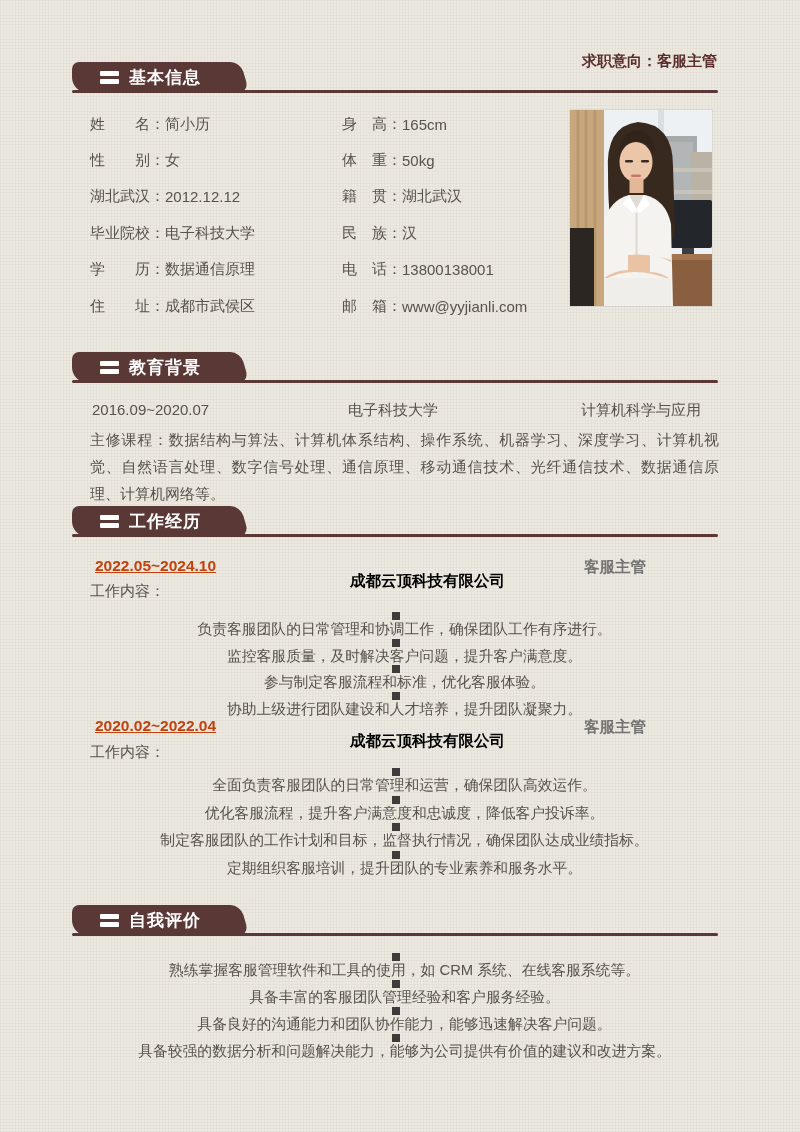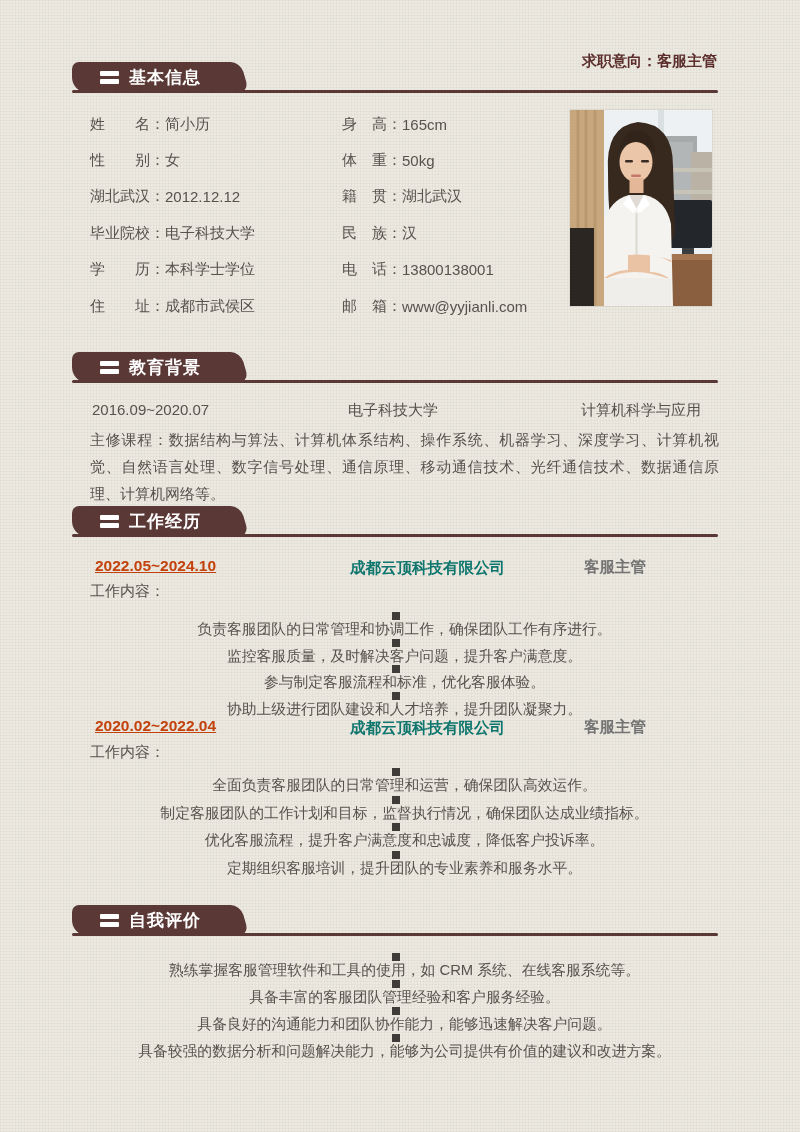--- a/index.html
+++ b/index.html
@@ -71,21 +71,21 @@
   .edu-school{position:absolute;left:258px;top:2px;}
   .edu-major{position:absolute;right:17px;top:2px;}
   .edu-courses{
     position:absolute;left:90px;width:629px;top:426px;
     font-size:15px;line-height:27px;text-align:justify;text-justify:inter-ideograph;
   }
 
   
   .job-header{position:absolute;left:90px;width:628px;height:22px;font-size:15.5px;font-weight:bold;color:var(--accent);}
   .jh-period{position:absolute;left:5px;top:1px;color:#c2410c;text-decoration:underline;}
-  .jh-company{position:absolute;left:260px;top:2px;color:#0f766e;}
+  .jh-company{position:absolute;left:260px;top:15px;color:#000000;}
   .jh-role{position:absolute;left:494px;top:1px;color:#737373;}
   .content-label{position:absolute;left:90px;font-size:15px;color:var(--body);}
   .bullets{position:absolute;left:90px;width:629px;}
   .bullet-row{display:flex;align-items:center;flex-direction:column;}
   .bullets.s267 .bullet-row{height:26.7px;}
   .bullets.s275 .bullet-row{height:27.5px;}
   .bullets.s270 .bullet-row{height:27px;}
   .sq{flex:0 0 8px;width:8px;height:8px;background:#3F3B38;margin:0 23px 0 6px;}
   .bt{font-size:14.8px;color:var(--body);white-space:nowrap;}
 </style>
@@ -117,21 +117,21 @@
     <div class="info-row">
       <span class="f-label">湖北武汉：</span>
         <span class="f-value">2012.12.12</span>
     </div>
     <div class="info-row">
       <span class="f-label">毕业院校：</span>
         <span class="f-value">电子科技大学</span>
     </div>
     <div class="info-row">
       <span class="f-label">学　　历：</span>
-        <span class="f-value">本科学士学位</span>
+        <span class="f-value">数据通信原理</span>
     </div>
     <div class="info-row">
       <span class="f-label">住　　址：</span>
         <span class="f-value">成都市武侯区</span>
     </div>
   </div>
 
   <div class="info-col right">
     <div class="info-row">
       <span class="f-label">身　高：</span>
@@ -263,25 +263,25 @@
     <span class="jh-role">客服主管</span>
   </div>
   <div class="content-label" style="top:743px">工作内容：</div>
   <div class="bullets s275" style="top:768px">
     <div class="bullet-row">
         <span class="sq"></span>
         <span class="bt">全面负责客服团队的日常管理和运营，确保团队高效运作。</span>
       </div>
     <div class="bullet-row">
         <span class="sq"></span>
+        <span class="bt">优化客服流程，提升客户满意度和忠诚度，降低客户投诉率。</span>
+      </div>
+    <div class="bullet-row">
+        <span class="sq"></span>
         <span class="bt">制定客服团队的工作计划和目标，监督执行情况，确保团队达成业绩指标。</span>
-      </div>
-    <div class="bullet-row">
-        <span class="sq"></span>
-        <span class="bt">优化客服流程，提升客户满意度和忠诚度，降低客户投诉率。</span>
       </div>
     <div class="bullet-row">
         <span class="sq"></span>
         <span class="bt">定期组织客服培训，提升团队的专业素养和服务水平。</span>
       </div>
   </div>
 
   <div class="sec-line" style="top:933px"></div>
   <div class="sec-tab" style="top:905px">
     <span class="bars">

